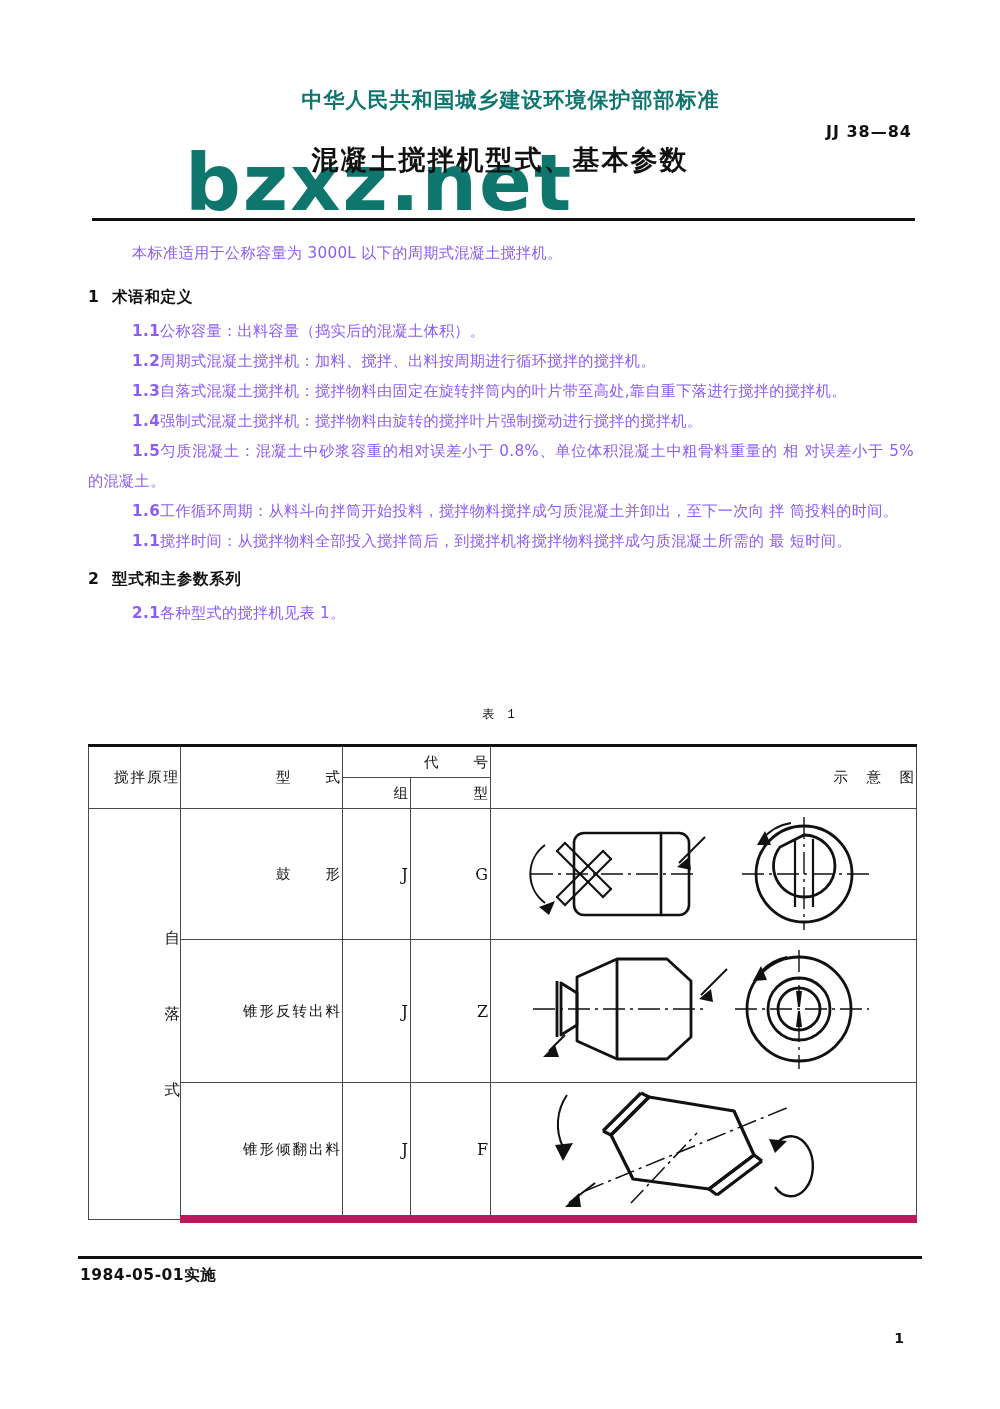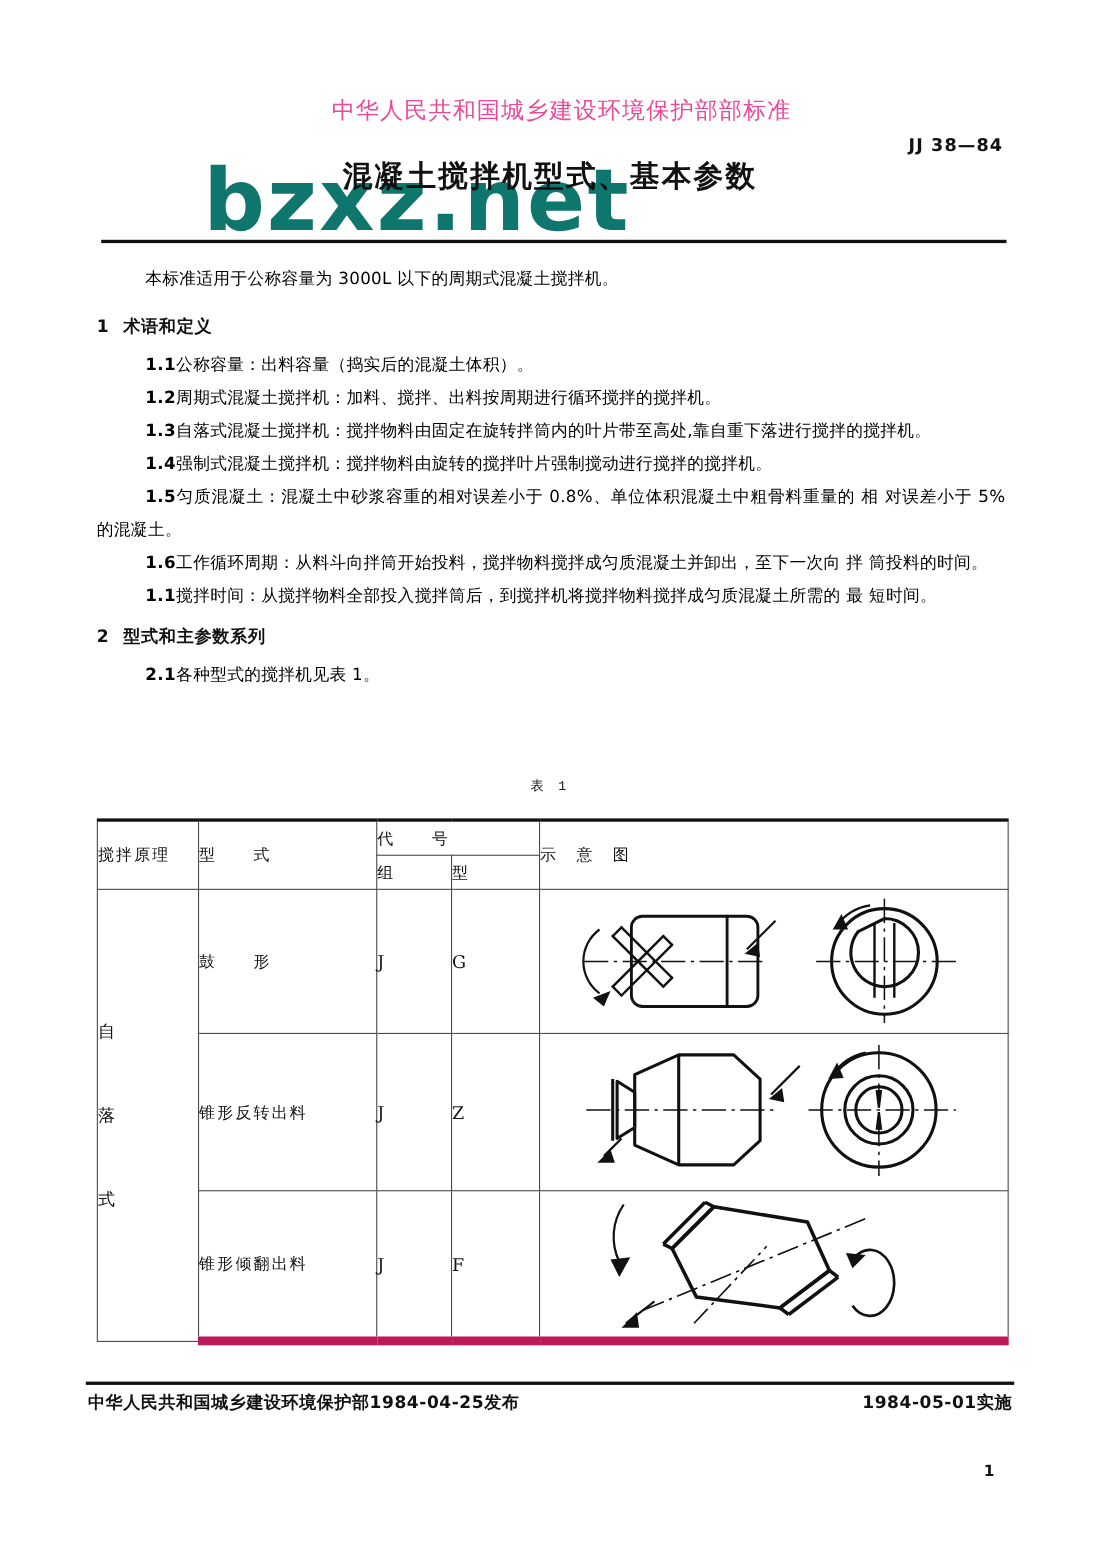--- a/index.html
+++ b/index.html
@@ -35,24 +35,24 @@
   
   .doc-head {
     position: absolute;
     left: 0; right: 0;
     top: 86px;
     text-align: center;
     z-index: 3;
   }
   .issuer {
     font-family: "DejaVu Sans", sans-serif;
-    font-weight: normal;
+    font-weight: bold;
     font-size: 21px;
     letter-spacing: 1px;
-    color: #ec4899;
+    color: #0f766e;
     padding-left: 21px;
   }
   .std-no {
     position: absolute;
     right: 88px;
     top: 122px;
     font-family: "DejaVu Sans", sans-serif;
     font-weight: bold;
     font-size: 16px;
     letter-spacing: 1px;
@@ -87,21 +87,21 @@
     width: 826px;
     z-index: 3;
   }
   .p {
     font-family: "DejaVu Sans", sans-serif;
     font-size: 15.2px;
     line-height: 30px;
     letter-spacing: 0.3px;
     text-align: justify;
     margin: 0;
-    color: #000000;
+    color: #8b5cf6;
   }
   .p.indent { text-indent: 44px; }
   .p.scope { text-indent: 44px; margin-bottom: 14px; }
   .sec {
     font-family: "DejaVu Sans", sans-serif;
     font-weight: bold;
     font-size: 15.6px;
     line-height: 30px;
     letter-spacing: 0.6px;
     margin: 8px 0 4px 0;
@@ -136,21 +136,21 @@
   }
   table.spec {
     border-collapse: collapse;
     width: 828px;
     table-layout: fixed;
     font-family: "DejaVu Sans", sans-serif;
     font-size: 14.5px;
   }
   table.spec td, table.spec th {
     border: 1px solid #4a4a4a;
-    text-align: left;
+    text-align: right;
     vertical-align: middle;
     font-weight: normal;
     letter-spacing: 2px;
     padding: 0;
   }
   table.spec .outer-top { border-top: 3px solid #111; }
   table.spec .outer-bot { border-bottom: 8px solid #be185d; }
   .c-principle { width: 92px; }
   .c-type      { width: 162px; }
   .c-group     { width: 68px; }
@@ -440,19 +440,18 @@
             </svg>
           </td>
         </tr>
       </tbody>
     </table>
   </div>
 
   <div class="rule-bot"></div>
 
   <div class="footer">
-    <span>中华人民共和国城乡建设环境保护部1984-04-25发布</span>
     <span>1984-05-01实施</span>
   </div>
 
   <div class="pageno">1</div>
 
 </div>
 
 </body></html>

